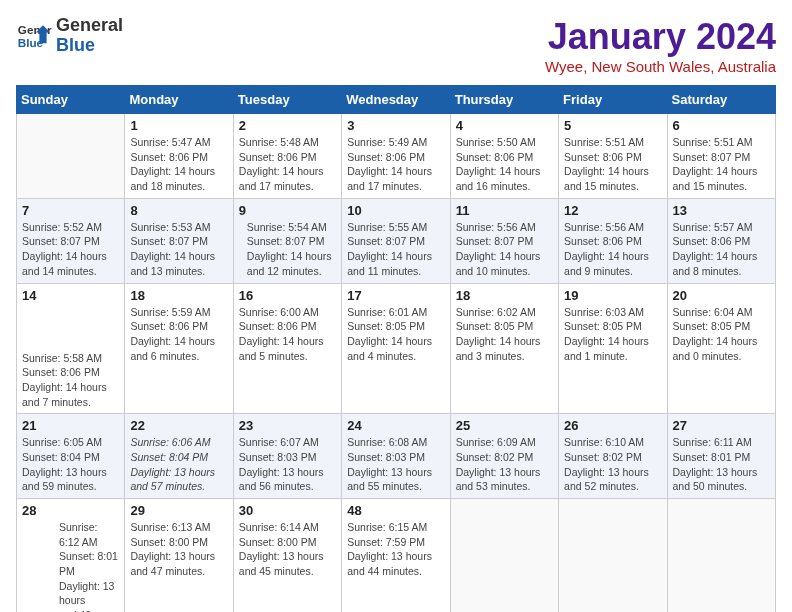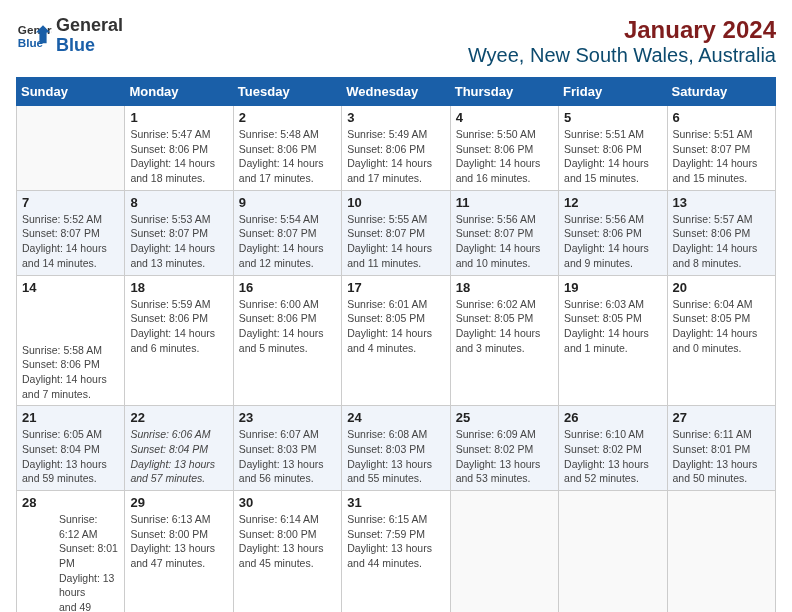--- a/index.html
+++ b/index.html
@@ -29,27 +29,27 @@
     .logo-text .blue { color: #1a5fa8; }
     .logo-icon {
       width: 36px;
       height: 36px;
       margin-right: 4px;
     }
     .title-block {
       text-align: right;
     }
     .main-title {
-      font-size: 24px;
+      font-size: 36px;
       font-weight: bold;
-      color: #7f1d1d;
+      color: #4c1d95;
     }
     .subtitle {
-      font-size: 20px;
-      color: #0c4a6e;
+      font-size: 15px;
+      color: #b91c1c;
     }
     .calendar {
       width: 100%;
       border-collapse: collapse;
       font-size: 11px;
       border-radius: 25px;
     }
     .calendar th {
       background-color: #1a5fa8;
       color: #fff;
@@ -177,21 +177,21 @@
         </td>
         <td>
           <span class="day-number">8</span>
           <div class="day-info" style="white-space: pre-line;">Sunrise: 5:53 AM
 Sunset: 8:07 PM
 Daylight: 14 hours
 and 13 minutes.</div>
         </td>
         <td>
           <span class="day-number">9</span>
-          <div class="day-info" style="white-space: pre-line;">Sunrise: 5:54 AM
+          <div class="day-info" style="white-space: pre-line; margin-left: 8px;">Sunrise: 5:54 AM
 Sunset: 8:07 PM
 Daylight: 14 hours
 and 12 minutes.</div>
         </td>
         <td>
           <span class="day-number">10</span>
           <div class="day-info" style="white-space: pre-line;">Sunrise: 5:55 AM
 Sunset: 8:07 PM
 Daylight: 14 hours
 and 11 minutes.</div>
@@ -336,21 +336,21 @@
 and 47 minutes.</div>
         </td>
         <td>
           <span class="day-number">30</span>
           <div class="day-info" style="white-space: pre-line;">Sunrise: 6:14 AM
 Sunset: 8:00 PM
 Daylight: 13 hours
 and 45 minutes.</div>
         </td>
         <td>
-          <span class="day-number">31</span>
+          <span class="day-number">48</span>
           <div class="day-info" style="white-space: pre-line;">Sunrise: 6:15 AM
 Sunset: 7:59 PM
 Daylight: 13 hours
 and 44 minutes.</div>
         </td>
         <td class="empty"></td>
         <td class="empty"></td>
         <td class="empty"></td>
       </tr>
     </tbody>

